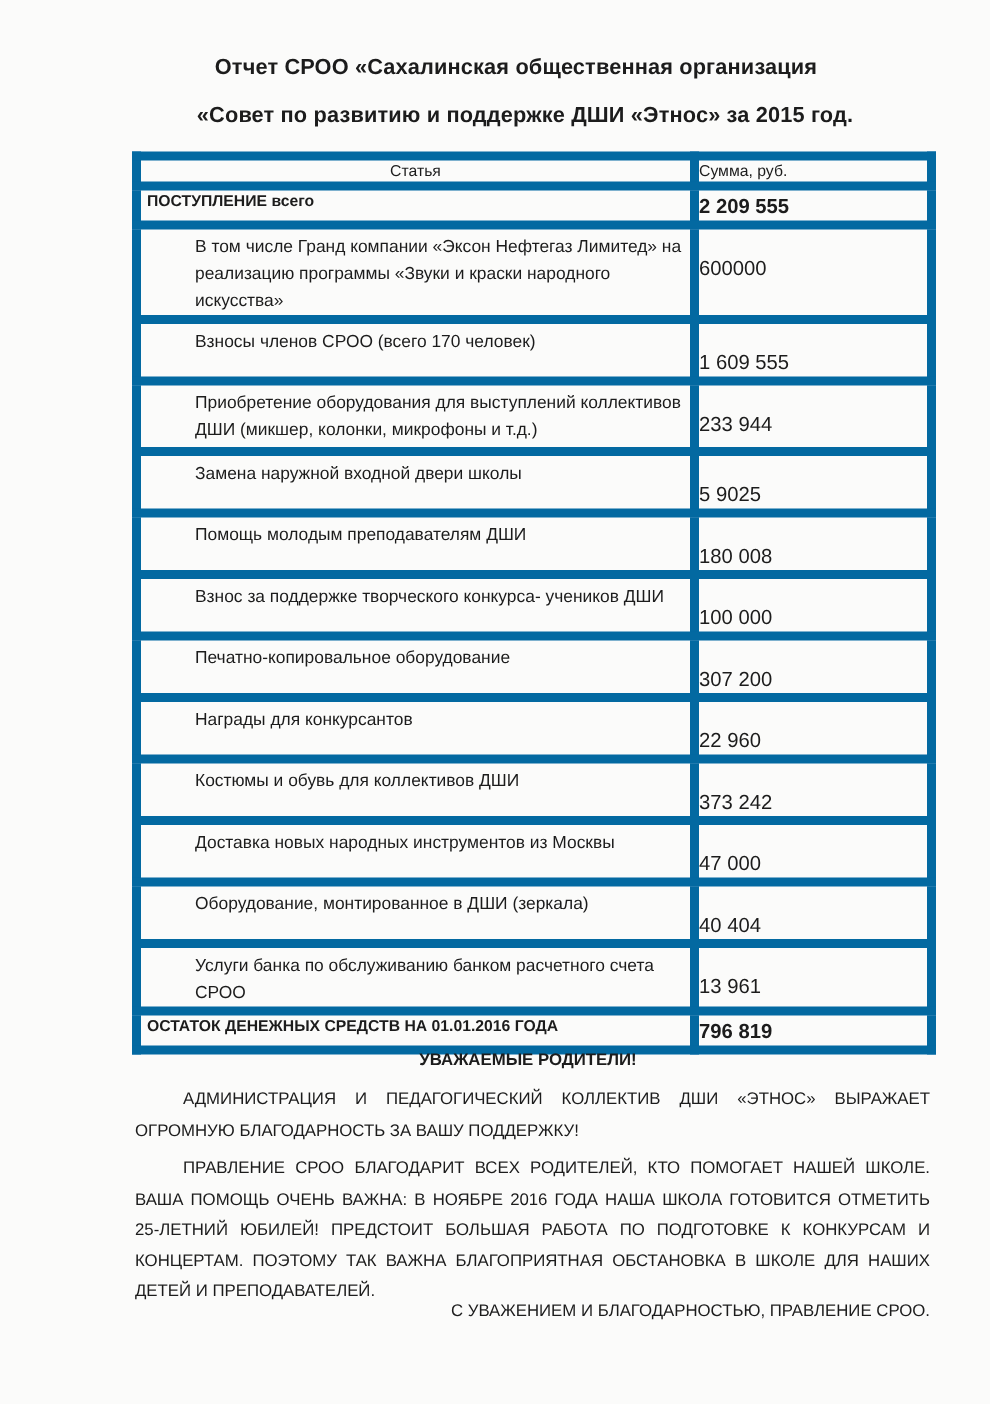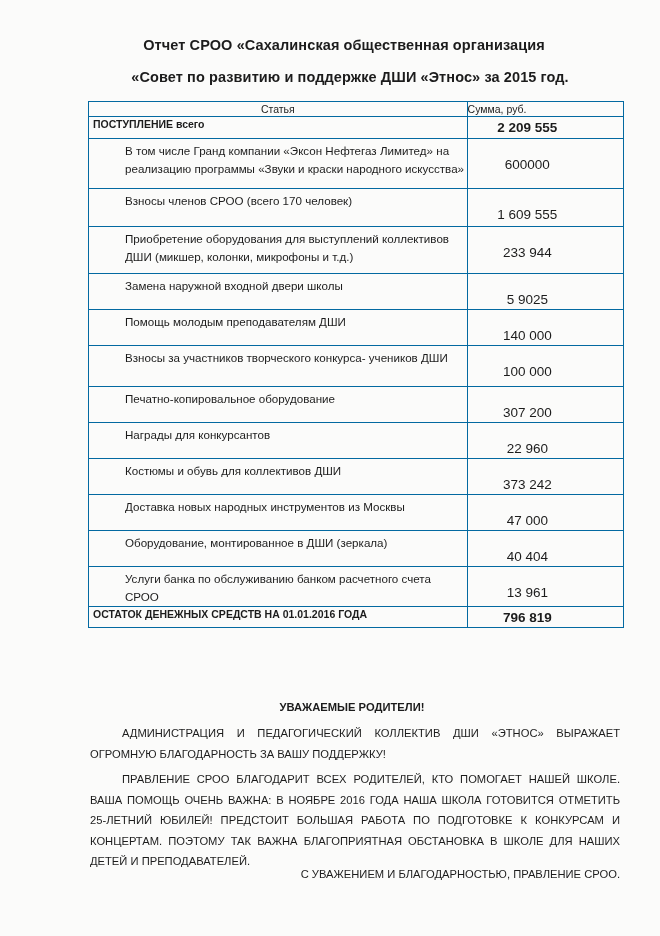--- a/index.html
+++ b/index.html
@@ -15,26 +15,26 @@
     font-weight: bold; font-size: 14.5px; letter-spacing: 0.1px;
   }
   .t1 { top: 37px; left: 14px; }
   .t2 { top: 69px; left: 20px; }
 
   table.report {
     position: absolute; left: 88px; top: 101px; width: 536px;
     border-collapse: collapse; font-size: 11.6px;
   }
   table.report td {
-    border: 1px solid #0369a1;
+    border: 6px solid #0369a1;
     vertical-align: top;
     padding: 0;
   }
   td.c1 { width: 398px; }
-  td.c2 { width: 136px; text-align: center; padding-right: 36px !important; }
+  td.c2 { width: 136px; text-align: left; padding-right: 36px !important; }
   .hdr td { height: 14px; line-height: 14px; text-align: center; font-size: 10.5px; }
   .hdr td.c2 { text-align: left; padding-right: 0 !important; }
   .total td { font-weight: bold; line-height: 15px; }
   .total td.c1 { padding-left: 4px; font-size: 10.5px; }
   .total td.c2 { font-size: 13.5px; line-height: 19px; padding-top: 1px; }
   .item td.c1 { padding-left: 36px; padding-top: 3px; line-height: 18px; margin-top: 38px; }
   .item td.c2 { font-size: 13.5px; padding-top: 17px; line-height: 18px; }
 
   .para {
     position: absolute; left: 90px; width: 530px;
@@ -78,24 +78,24 @@
   <tr class="item" style="height:47px">
     <td class="c1">Приобретение оборудования для выступлений коллективов ДШИ (микшер, колонки, микрофоны и т.д.)</td>
     <td class="c2">233 944</td>
   </tr>
   <tr class="item" style="height:34px">
     <td class="c1">Замена наружной входной двери школы</td>
     <td class="c2">5 9025</td>
   </tr>
   <tr class="item" style="height:34px">
     <td class="c1">Помощь молодым преподавателям ДШИ</td>
-    <td class="c2">140 000</td>
+    <td class="c2">180 008</td>
   </tr>
   <tr class="item" style="height:41px">
-    <td class="c1">Взносы за участников творческого  конкурса- учеников ДШИ</td>
+    <td class="c1">Взнос за поддержке творческого  конкурса- учеников ДШИ</td>
     <td class="c2">100 000</td>
   </tr>
   <tr class="item" style="height:32px">
     <td class="c1">Печатно-копировальное оборудование</td>
     <td class="c2">307 200</td>
   </tr>
   <tr class="item" style="height:36px">
     <td class="c1">Награды для конкурсантов</td>
     <td class="c2">22 960</td>
   </tr>

